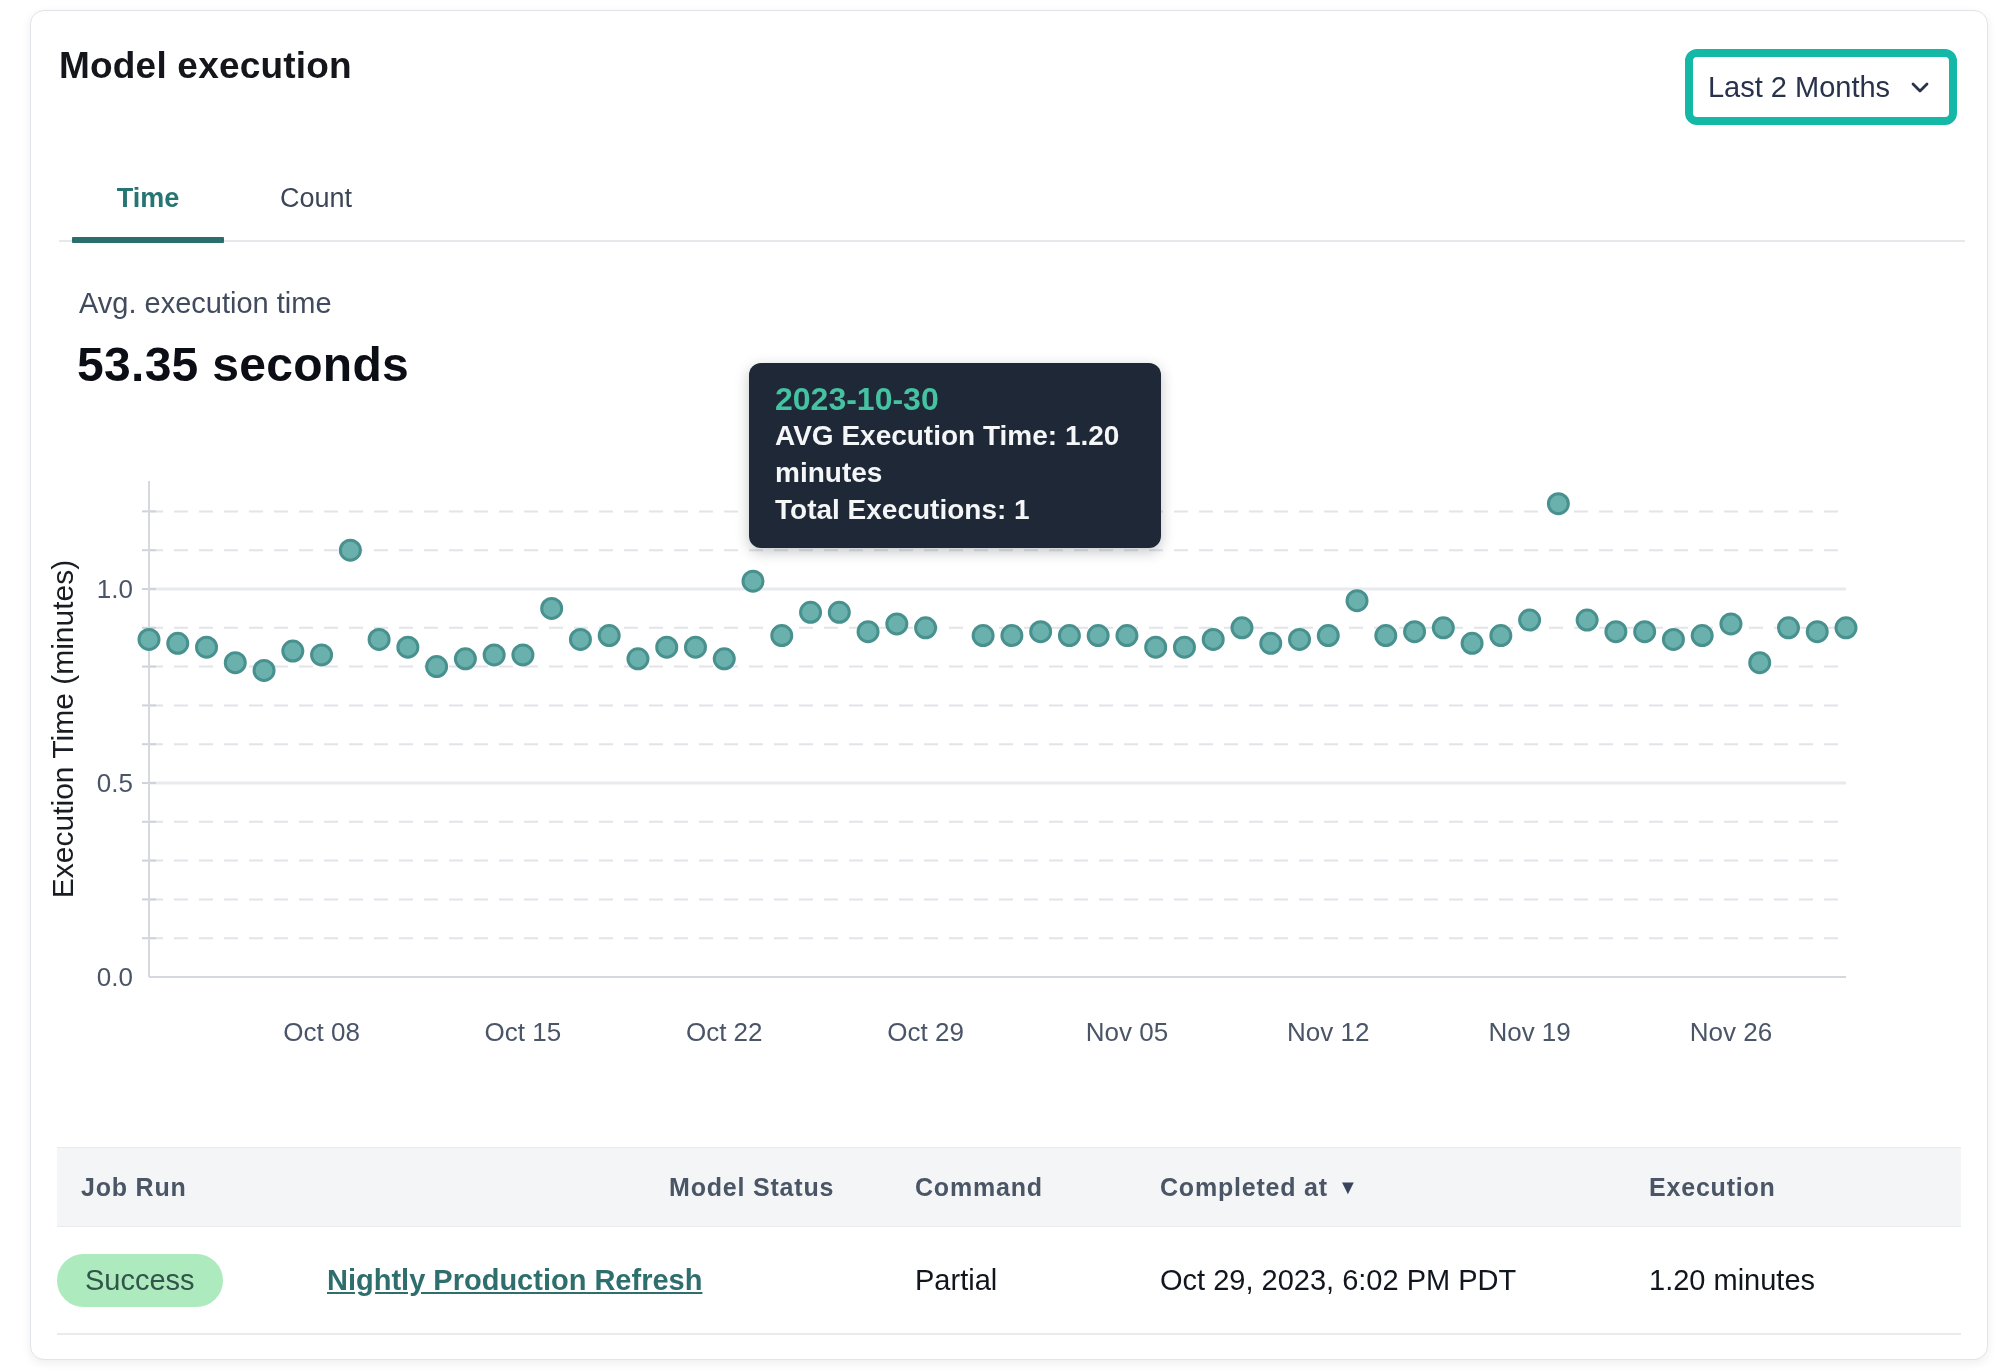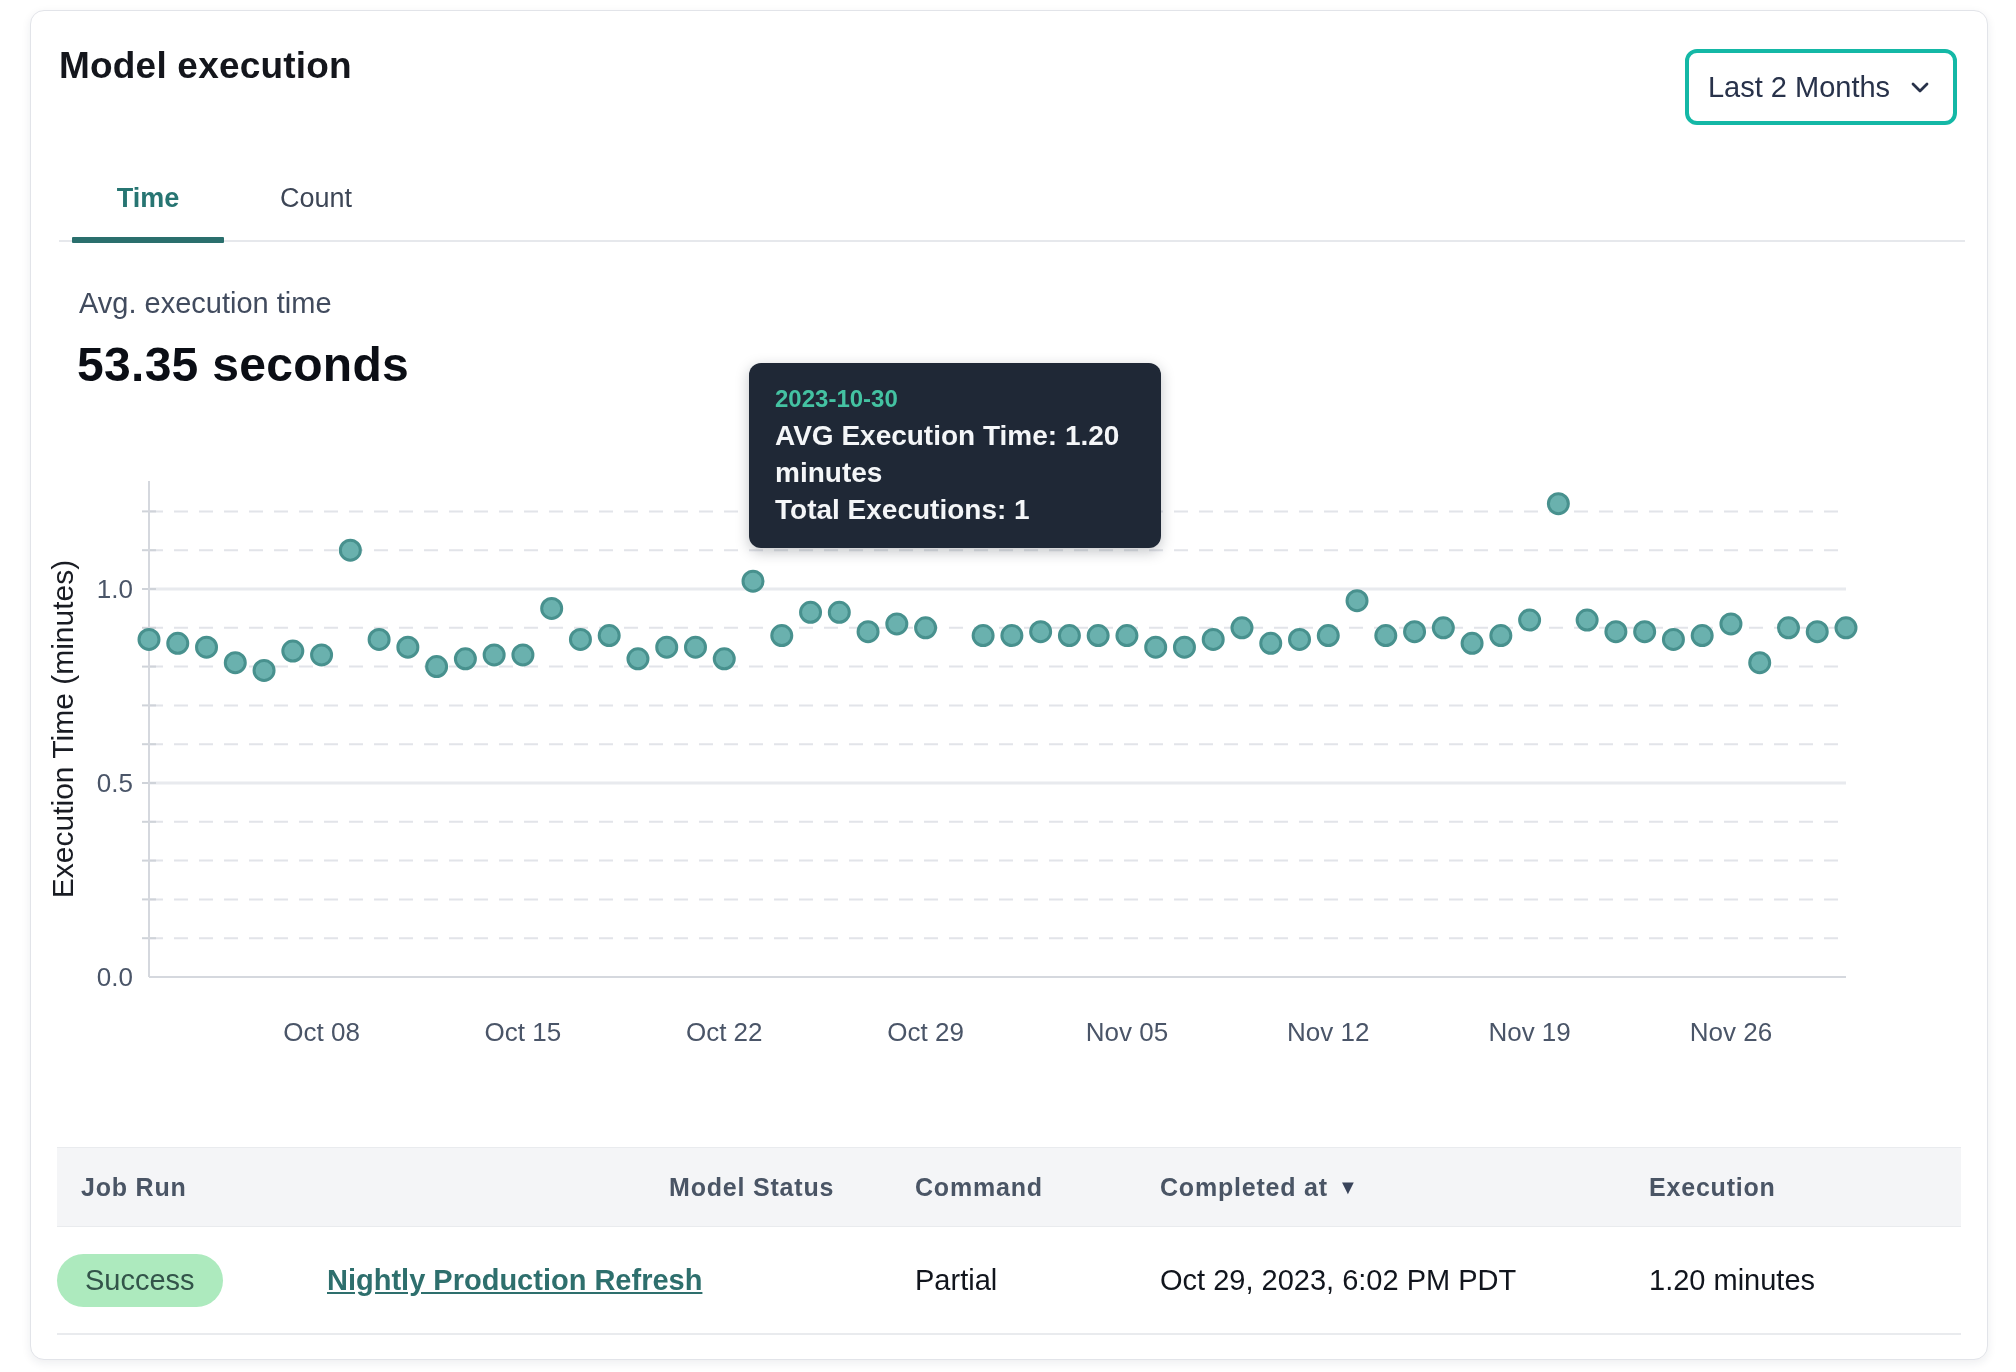--- a/index.html
+++ b/index.html
@@ -13,21 +13,21 @@
     background:#ffffff;border:1px solid #e2e4e9;border-radius:14px;
     box-shadow:0 3px 10px rgba(30,40,60,0.08);
   }
   
   .title{
     position:absolute;left:28px;top:34px;
     font-size:37px;font-weight:700;color:#14161c;letter-spacing:0.2px;
   }
   .range-btn{
     position:absolute;top:38px;right:30px;width:272px;height:76px;
-    border:4px solid #14b8a6;border-radius:12px;background:#fff;
+    border:8px solid #14b8a6;border-radius:12px;background:#fff;
     display:flex;align-items:center;justify-content:center;gap:16px;
     cursor:pointer;box-sizing:border-box;
   }
   .range-btn span{font-size:29px;color:#28324a;font-weight:500;}
   .range-btn svg{display:block;}
   
   .tabs{position:absolute;left:41px;top:158px;display:flex;gap:16px;}
   .tab{width:152px;text-align:center;font-size:27px;padding:14px 0;cursor:pointer;}
   .tab.active{color:#277572;font-weight:700;}
   .tab.inactive{color:#3d4656;font-weight:500;}
@@ -39,21 +39,21 @@
   .stat-label{position:absolute;left:48px;top:276px;font-size:29px;color:#414b5e;}
   .stat-value{position:absolute;left:46px;top:326px;font-size:48px;font-weight:600;color:#0b0e15;letter-spacing:0.3px;}
   
   .chart-svg{position:absolute;left:0;top:0;width:1956px;height:1348px;z-index:1;}
   
   .tooltip{
     position:absolute;left:718px;top:352px;width:412px;box-sizing:border-box;
     background:#1f2836;border-radius:12px;padding:18px 26px 20px 26px;z-index:5;
     box-shadow:0 4px 14px rgba(20,28,40,0.25);
   }
-  .tooltip .tt-date{font-size:24px;font-weight:600;color:#44c2a2;line-height:36px;}
+  .tooltip .tt-date{font-size:32px;font-weight:600;color:#44c2a2;line-height:36px;}
   .tooltip .tt-line{font-size:28px;font-weight:600;color:#f4f6f8;line-height:37px;}
   
   .table{position:absolute;left:26px;right:26px;top:1136px;z-index:2;}
   .thead{
     display:flex;align-items:center;height:78px;background:#f4f5f7;
     border-top:1px solid #e9ebee;border-bottom:1px solid #e9ebee;
   }
   .th{font-size:25px;font-weight:600;color:#4a5565;letter-spacing:0.8px;}
   .trow{display:flex;align-items:center;height:106px;border-bottom:2px solid #e9ebee;background:#fff;}
   .td{font-size:29px;color:#11151d;}

